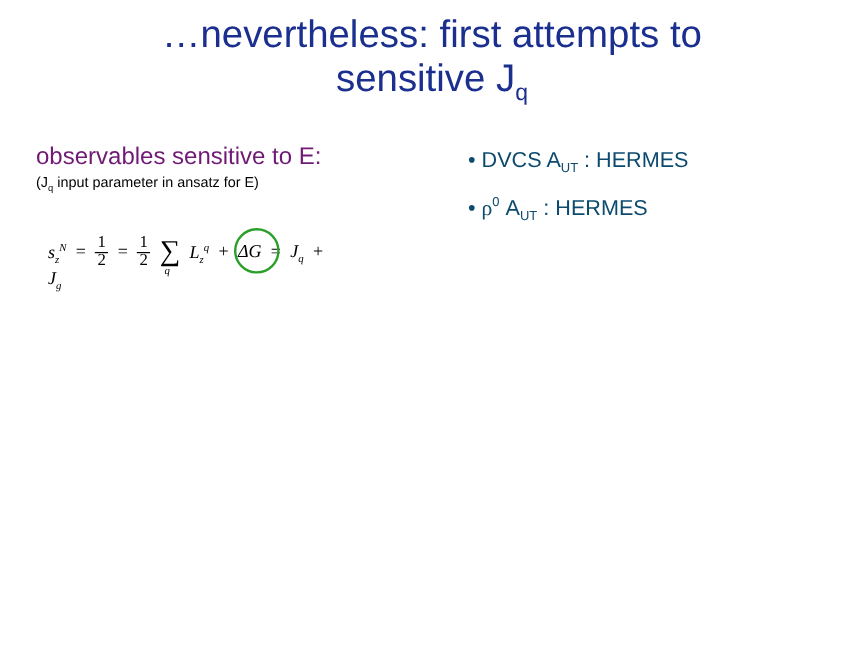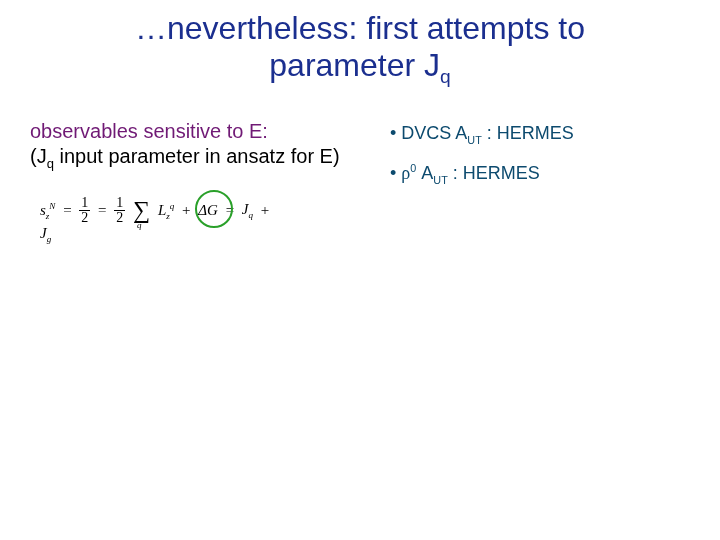--- a/index.html
+++ b/index.html
@@ -36,21 +36,21 @@
     position: absolute;
     top: 120px;
     left: 30px;
     width: 330px;
   }
   .obs-line {
     font-size: 20px;
     color: #701a75;
   }
   .obs-note {
-    font-size: 20px;
+    font-size: 12px;
     color: #000;
     margin-top: 2px;
   }
   .obs-note sub { font-size: 65%; }
   .right-col {
     position: absolute;
     top: 122px;
     left: 390px;
     width: 310px;
   }
@@ -120,21 +120,21 @@
     pointer-events: none;
   }
 </style>
 </head>
 <body>
 
 <div class="slide">
 
   <div class="title">
     <span>…nevertheless: first attempts to</span><br>
-    <span>parameter J</span><sub>q</sub>
+    <span>sensitive J</span><sub>q</sub>
   </div>
 
   <div class="left-col">
     <div class="obs-line">observables sensitive to E:</div>
     <div class="obs-note">
       <span>(J</span><sub>q</sub><span> input parameter in ansatz for E)</span>
     </div>
   </div>
 
   <div class="eq-box">

